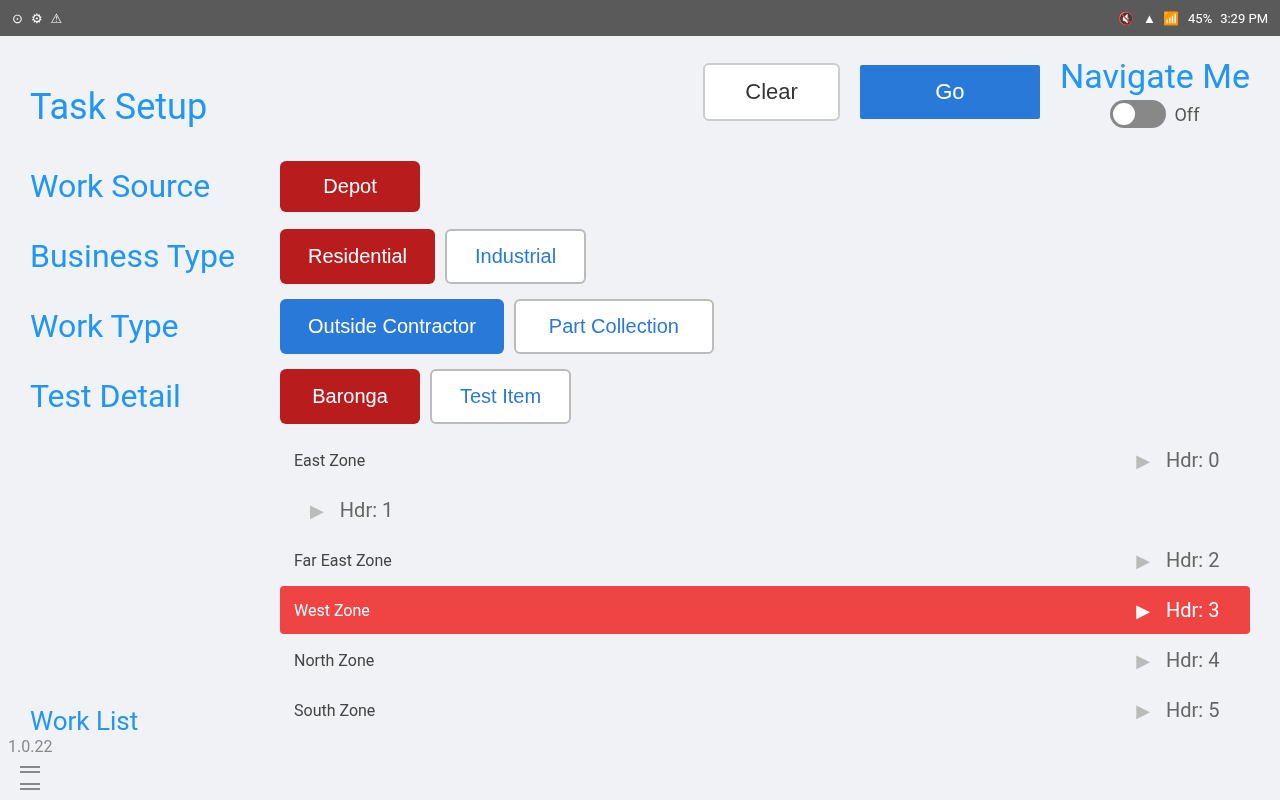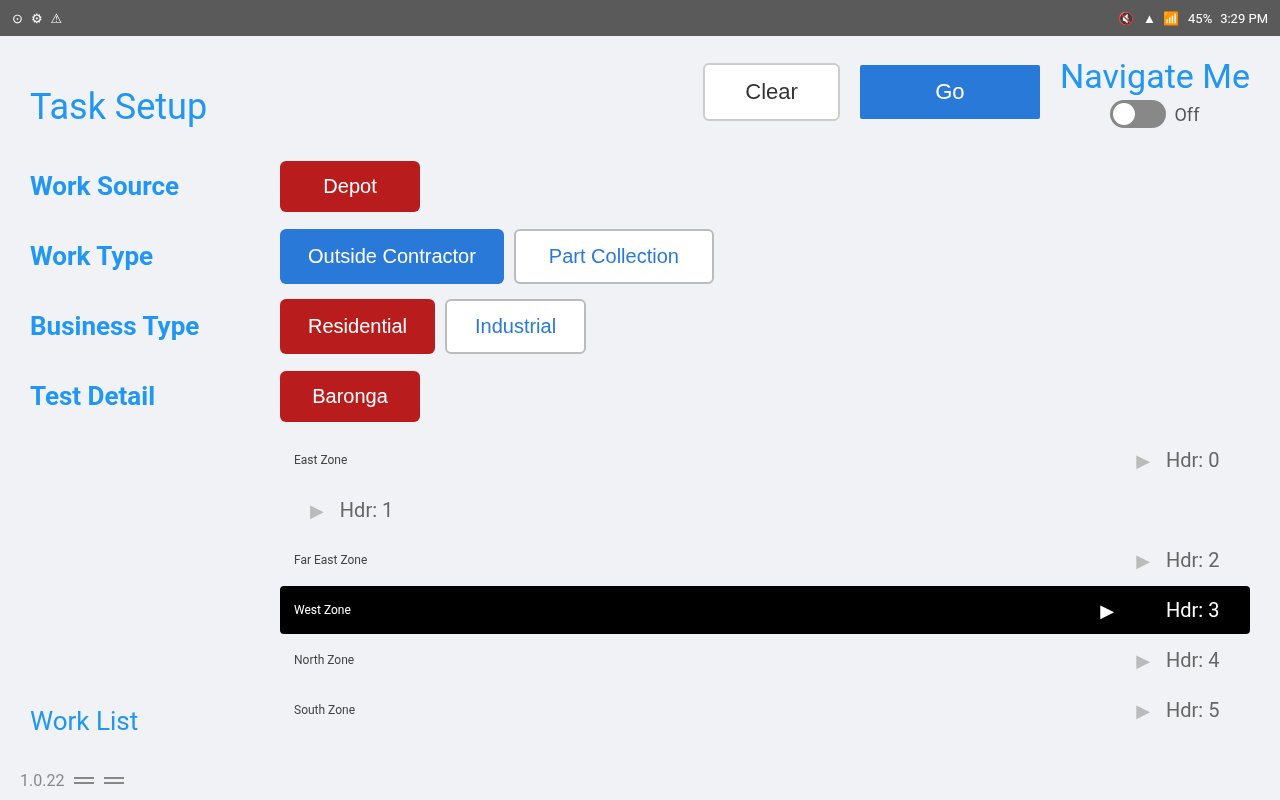--- a/index.html
+++ b/index.html
@@ -132,25 +132,25 @@
     }
 
     .form-row {
       display: flex;
       align-items: center;
       margin-bottom: 10px;
       min-height: 60px;
     }
 
     .form-label {
-      font-size: 26px;
+      font-size: 32px;
       color: #2196F3;
       width: 250px;
       flex-shrink: 0;
-      font-weight: 700;
+      font-weight: 400;
     }
 
     .form-buttons {
       display: flex;
       gap: 10px;
       flex-wrap: wrap;
     }
 
     .btn-option-filled {
       background: #b91c1c;
@@ -220,26 +220,25 @@
       display: flex;
       align-items: center;
       padding: 12px 14px;
       border-radius: 4px;
       margin-bottom: 2px;
       cursor: pointer;
       background: transparent;
     }
 
     .list-item.active {
-      background: #000000;
-      gap: 36px;
+      background: #ef4444;
     }
 
     .list-item-text {
-      font-size: 12px;
+      font-size: 16px;
       color: #444;
       flex: 1;
     }
 
     .list-item.active .list-item-text {
       color: white;
     }
 
     .list-item-arrow {
       color: #bbb;
@@ -267,26 +266,27 @@
     }
 
     .left-panel {
       flex: 1;
     }
 
     
     .version-bar {
       position: absolute;
       bottom: 10px;
-      left: 20px;
+      left: 8px;
       font-size: 16px;
       color: #888;
       display: flex;
       align-items: center;
       gap: 10px;
+      flex-direction: column;
     }
 
     .hamburger-icon {
       display: flex;
       flex-direction: column;
       gap: 3px;
     }
     .hamburger-icon span {
       display: block;
       width: 20px;
@@ -345,39 +345,40 @@
     <div class="left-panel">
 
       <div class="form-row">
         <span class="form-label">Work Source</span>
         <div class="form-buttons">
           <button class="btn-option-filled">Depot</button>
         </div>
       </div>
 
       <div class="form-row">
+        <span class="form-label">Business Type</span>
+        <div class="form-buttons">
+          <button class="btn-option-filled">Residential</button>
+          <button class="btn-option-outline">Industrial</button>
+        </div>
+      </div>
+
+      <div class="form-row">
         <span class="form-label">Work Type</span>
         <div class="form-buttons">
           <button class="btn-option-filled-wide">Outside Contractor</button>
           <button class="btn-option-outline-wide">Part Collection</button>
         </div>
       </div>
 
       <div class="form-row">
-        <span class="form-label">Business Type</span>
-        <div class="form-buttons">
-          <button class="btn-option-filled">Residential</button>
-          <button class="btn-option-outline">Industrial</button>
-        </div>
-      </div>
-
-      <div class="form-row">
         <span class="form-label">Test Detail</span>
         <div class="form-buttons">
           <button class="btn-option-filled">Baronga</button>
+          <button class="btn-option-outline">Test Item</button>
         </div>
       </div>
 
       <div class="work-list-row">
         <span class="work-list-label">Work List</span>
         <div class="work-list-items" id="work-list-container">
 
         <div class="list-item">
     <span class="list-item-text">East Zone</span>
     <span class="list-item-arrow">▶</span>

